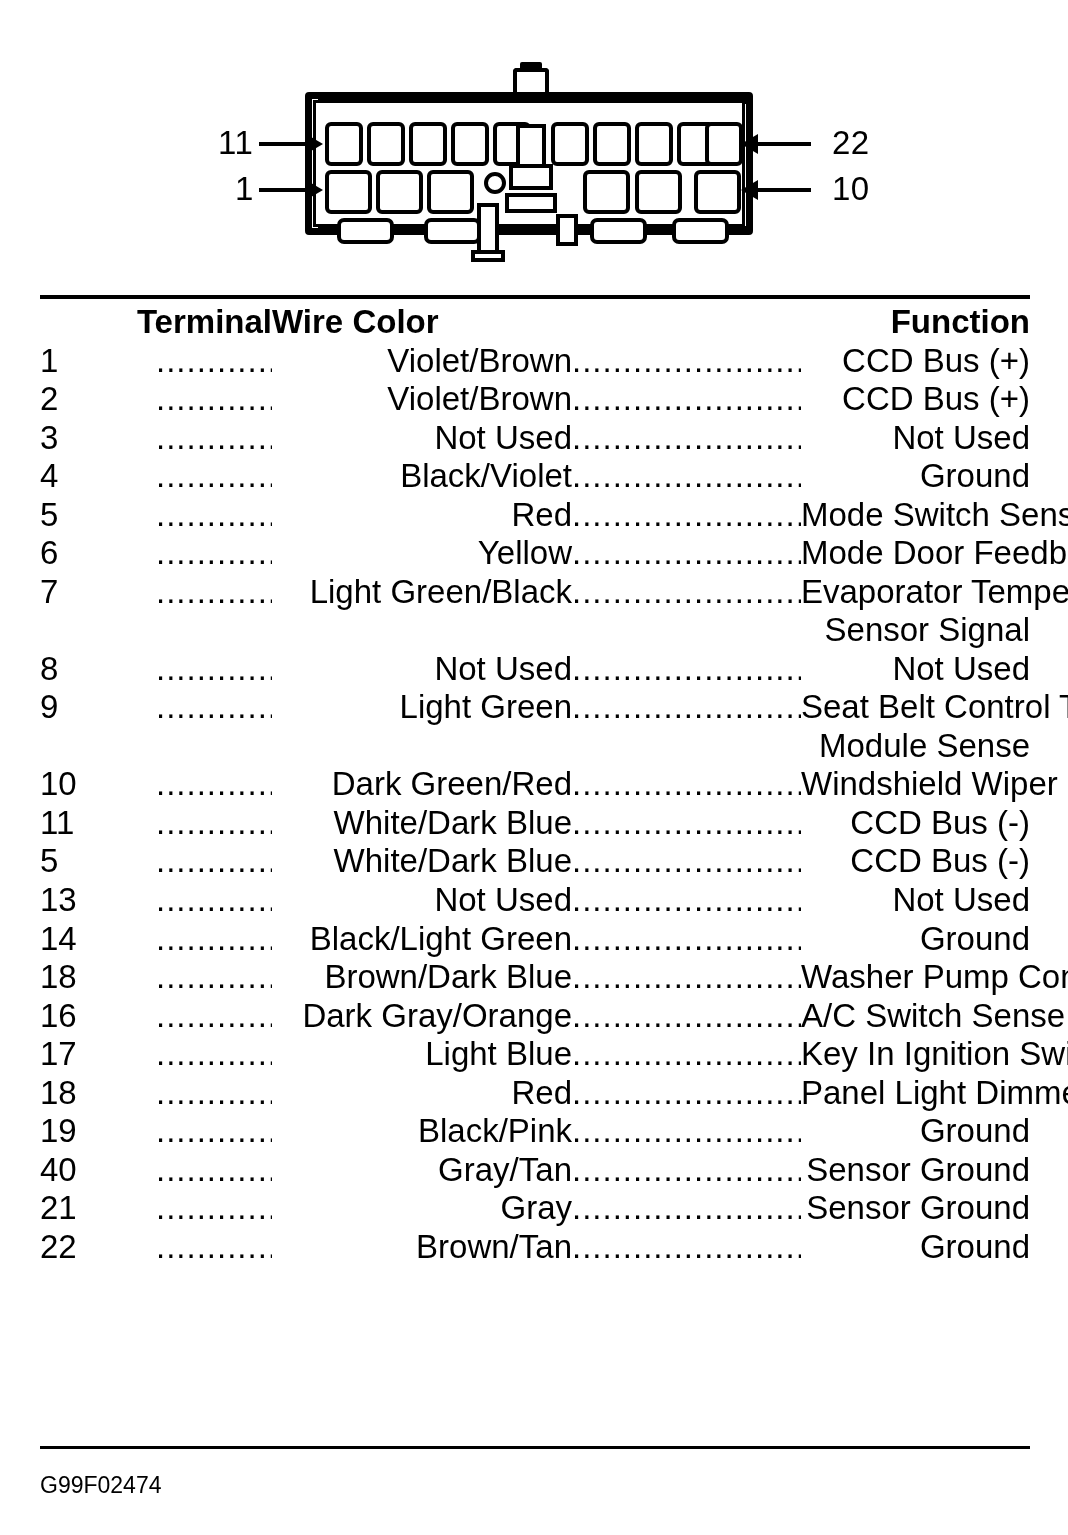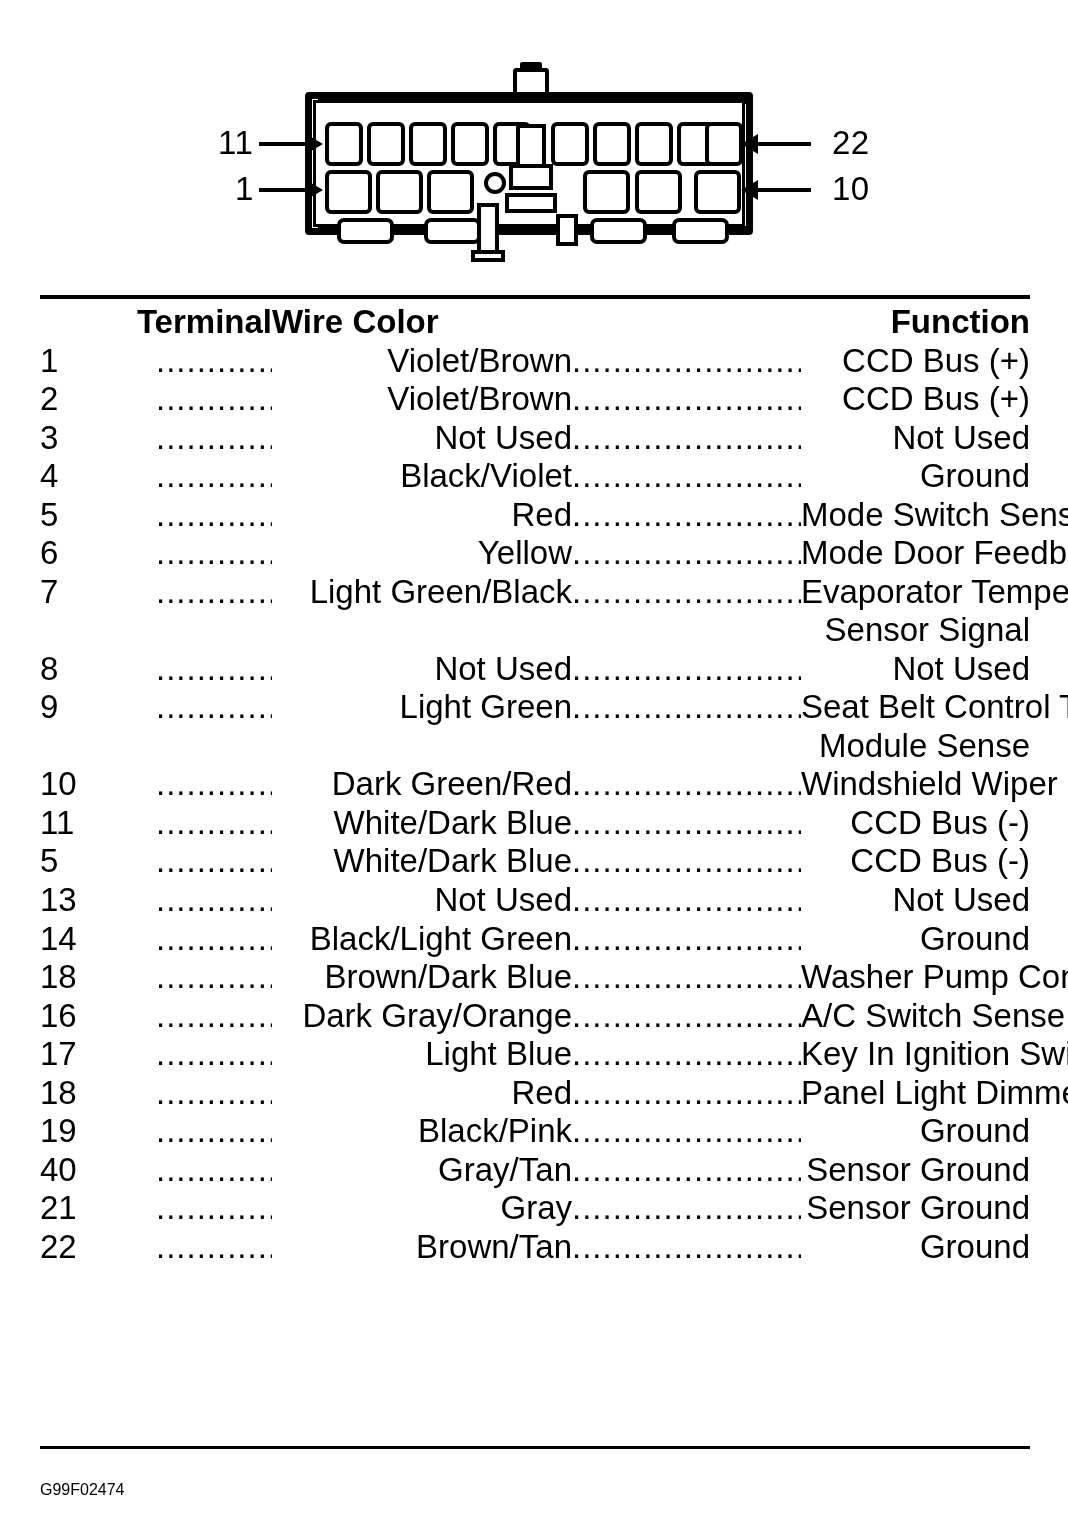--- a/index.html
+++ b/index.html
@@ -206,21 +206,21 @@
   td.c-func {
     text-align: right;
     white-space: nowrap;
   }
   tr.cont td.c-func { text-align: right; }
 
   .footer {
     position: absolute;
     left: 40px;
     bottom: 36px;
-    font-size: 16px;
+    font-size: 23px;
   }
   .footer-rule {
     position: absolute;
     left: 40px;
     bottom: 86px;
     width: 990px;
     height: 3px;
     background: #000;
   }
 </style>

